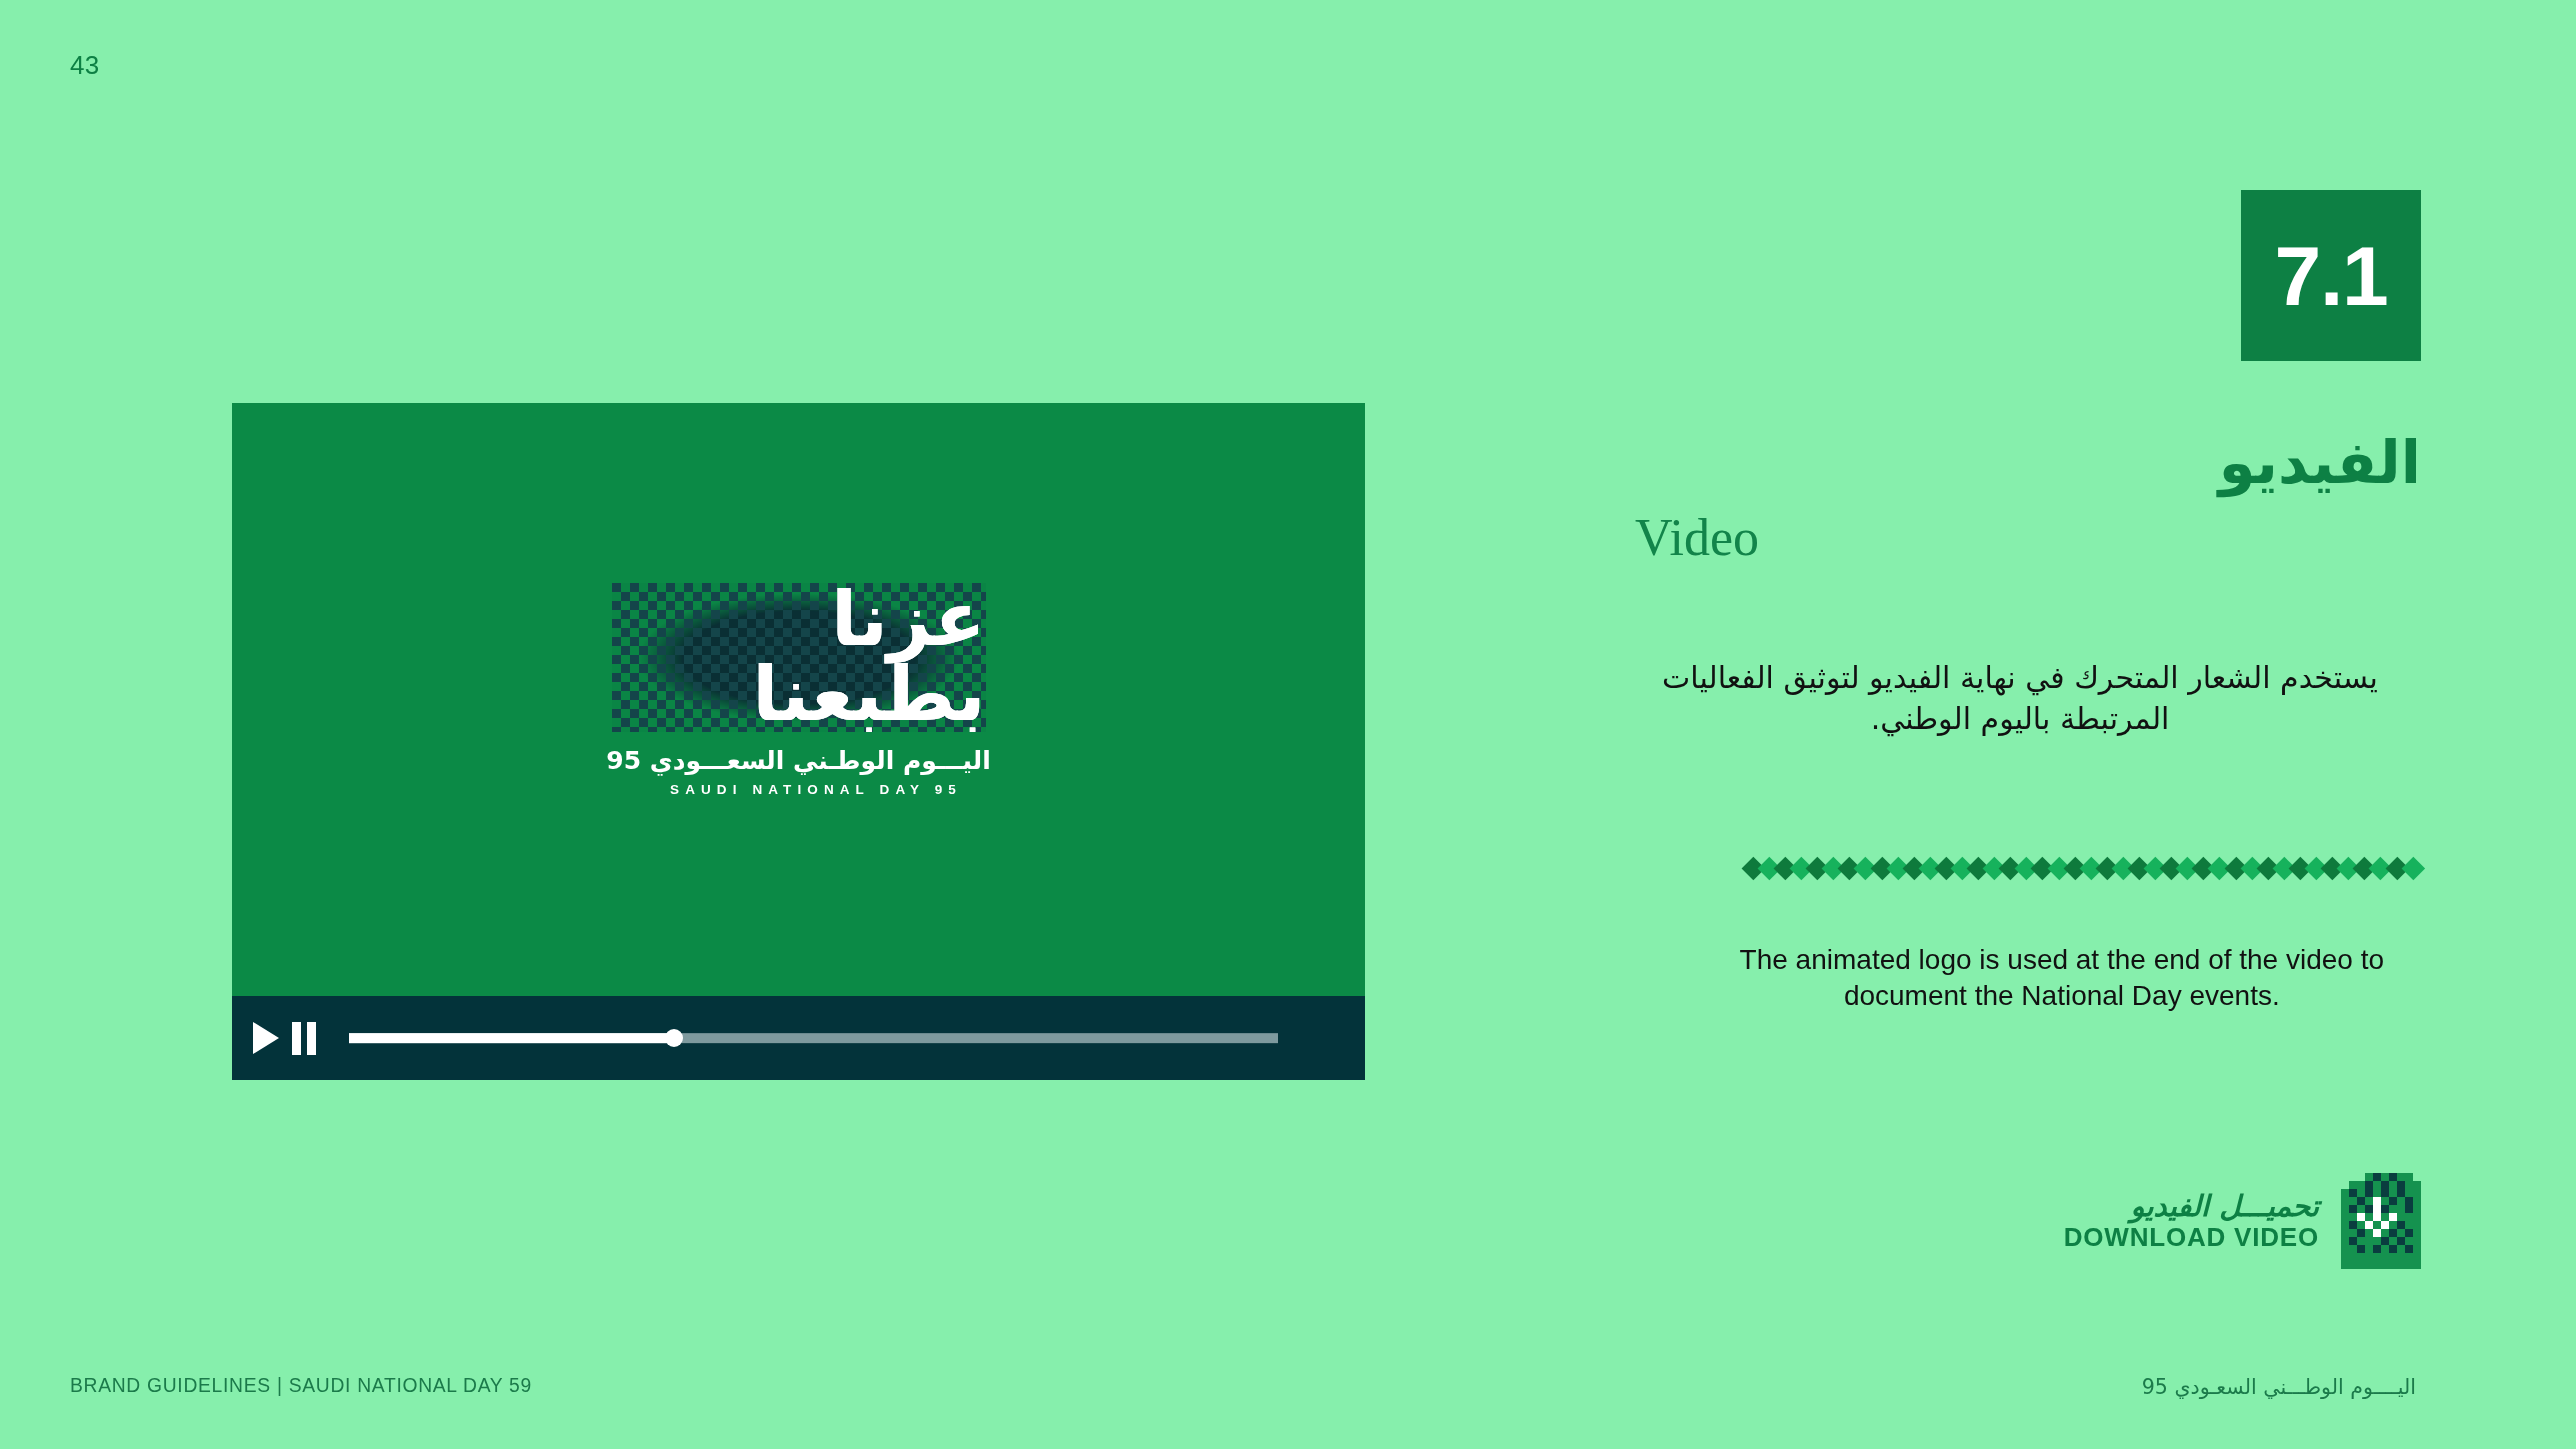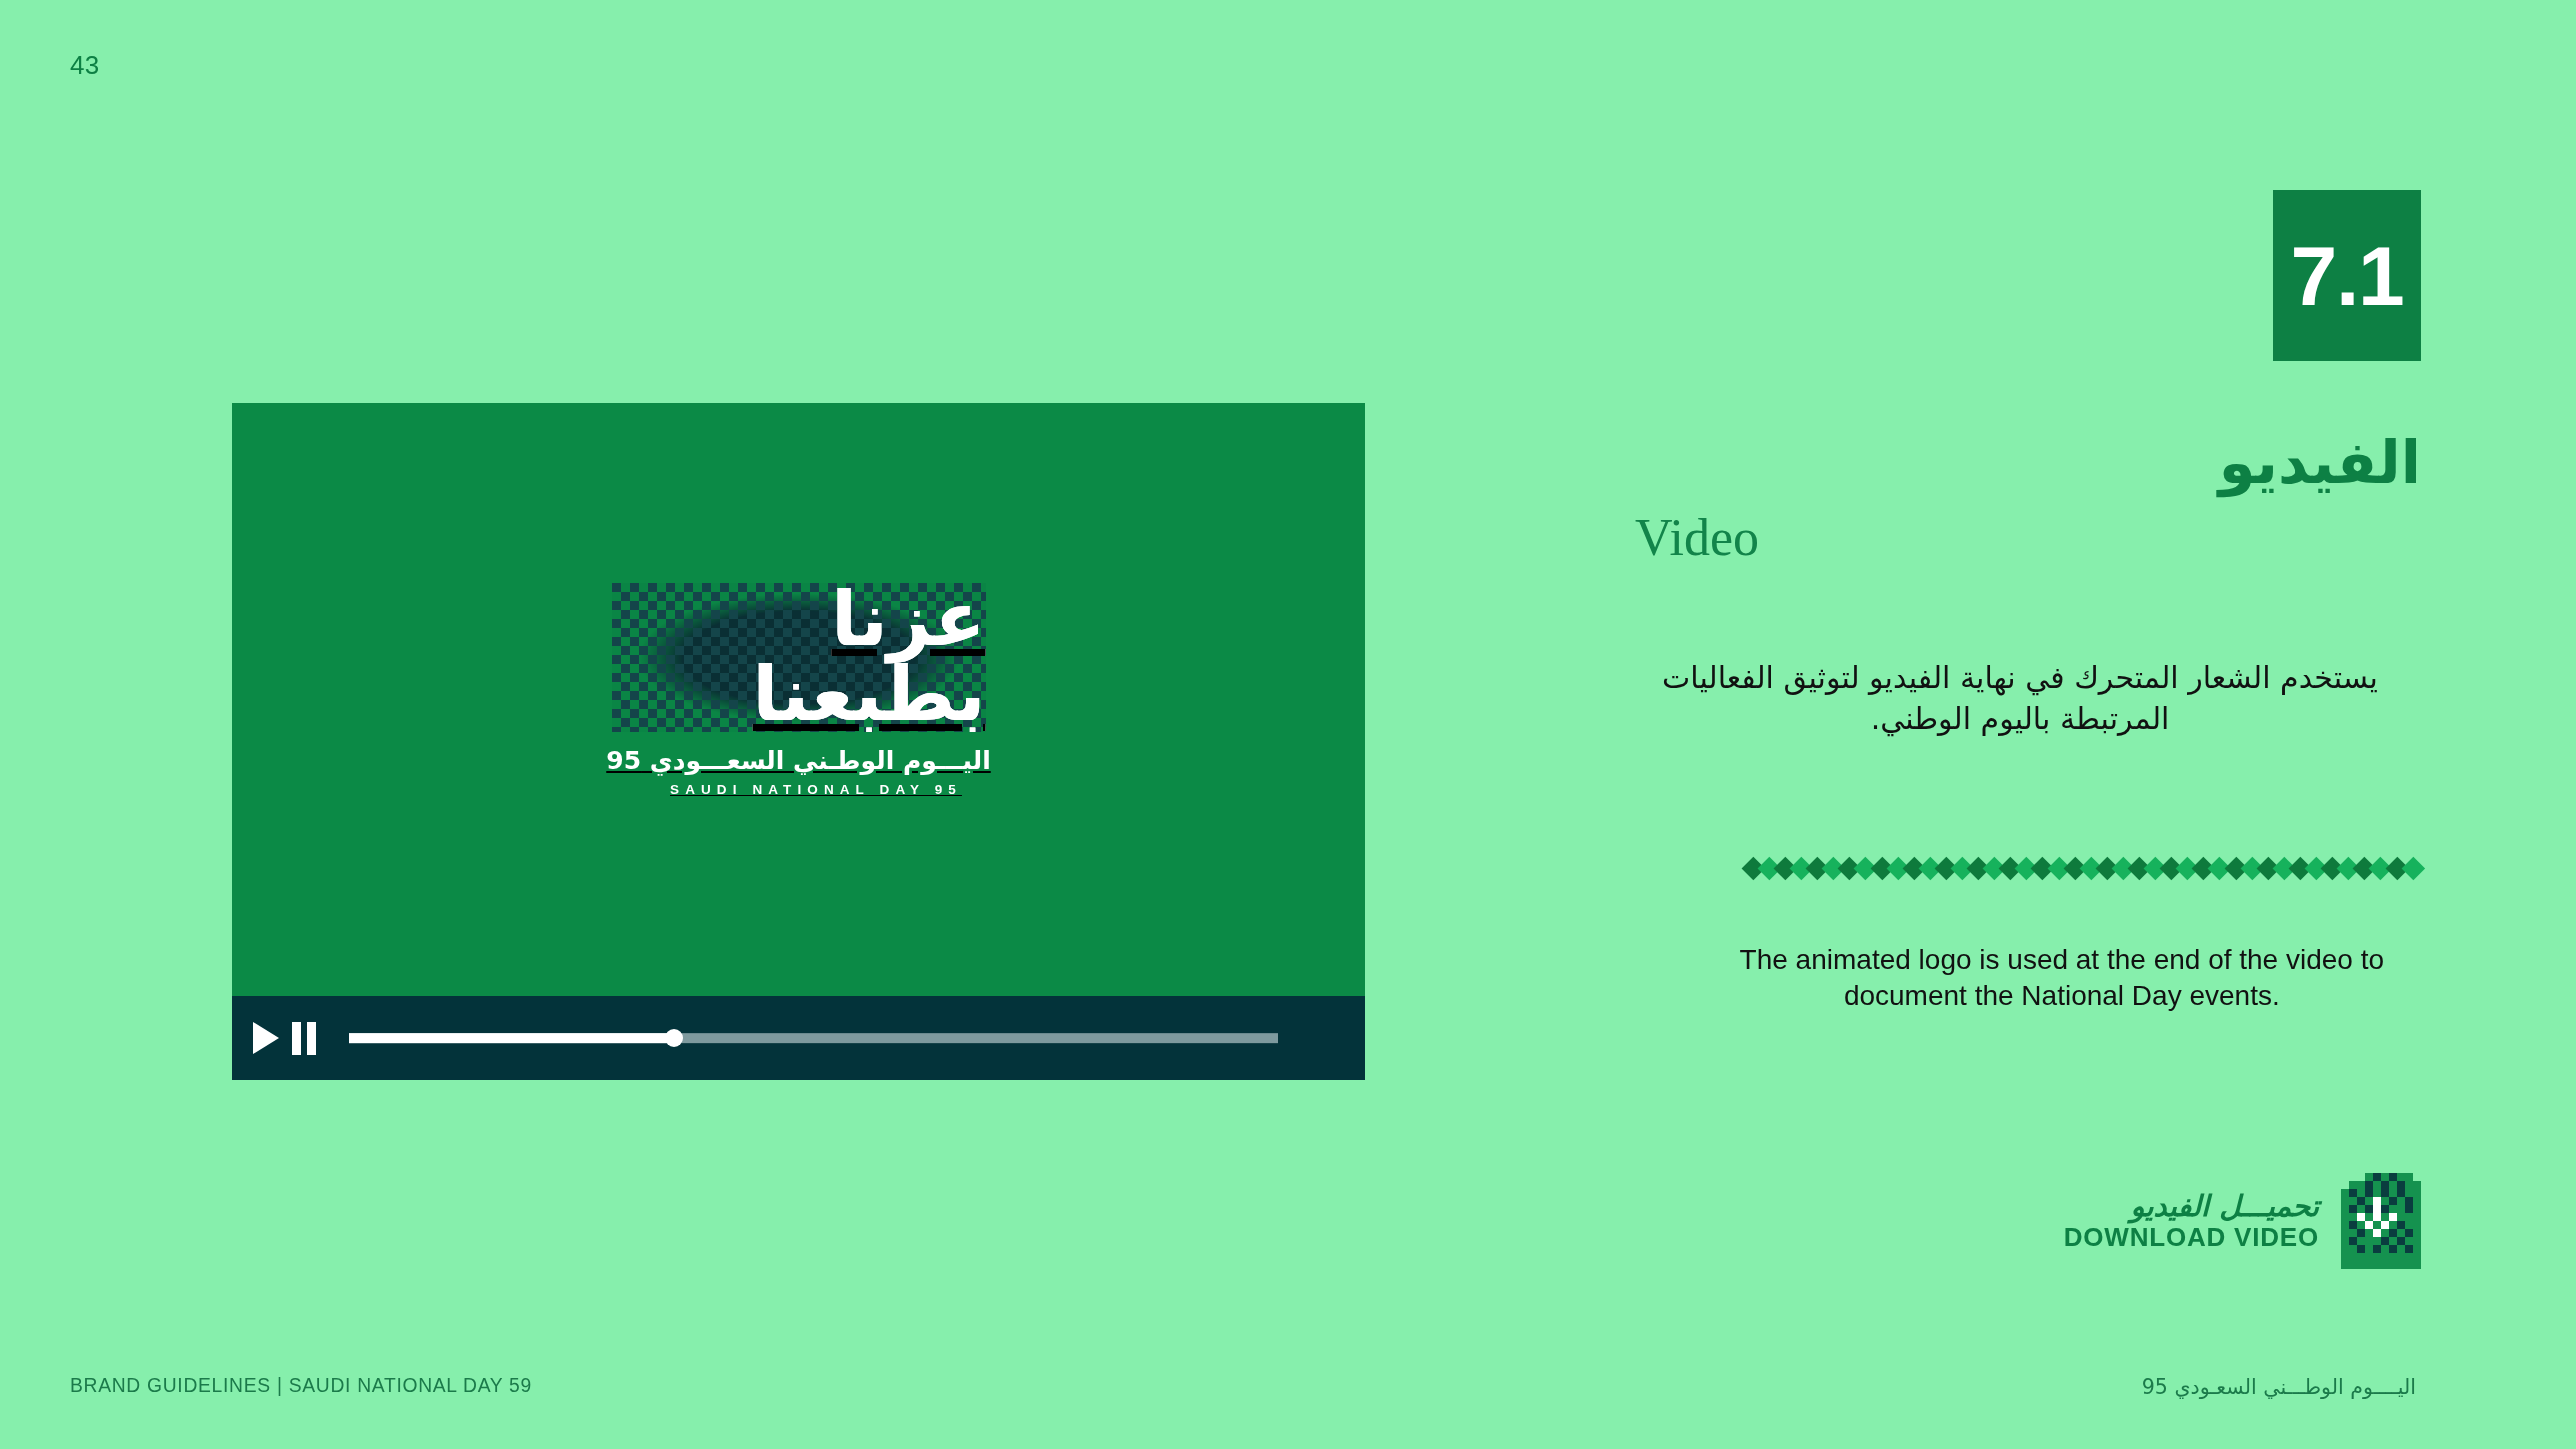--- a/index.html
+++ b/index.html
@@ -23,21 +23,21 @@
   .video-player {
     position: absolute; left: 232px; top: 403px;
     width: 1133px; height: 677px;
     background: #0b8a46;
     overflow: hidden;
   }
   .video-stage {
     position: absolute; left: 0; top: 0;
     width: 100%; height: 593px;
     background: #0b8a46;
-    display: flex; align-items: center; justify-content: center; text-decoration: underline;
+    display: flex; align-items: center; justify-content: center;
   }
 
   
   .logo-lockup { width: 393px; display: flex; flex-direction: column; align-items: center; margin-top: -19.3px;}
   .logo-block {
     position: relative;
     width: 374px; height: 149px;
     background:
       repeating-conic-gradient(#0a2f34 0% 25%, #14454a 0% 50%) 0 0 / 18px 18px;
     display: flex; align-items: center; justify-content: center;
@@ -119,21 +119,21 @@
     background: #ffffff;
   }
 
   
   .right-col {
     position: absolute; right: 155px; top: 0;
     width: 786px; height: 1449px;
   }
   .section-badge {
     position: absolute; right: 0; top: 190px;
-    width: 148px; height: 171px;
+    width: 180px; height: 171px;
     background: #0d8044;
     display: flex; align-items: center; justify-content: center;
   }
   .section-badge span {
     color: #ffffff; font-size: 84px; font-weight: 700;
     letter-spacing: -1.3px; line-height: 1;
     font-family: "Liberation Sans", sans-serif;
   }
 
   .title-ar {

